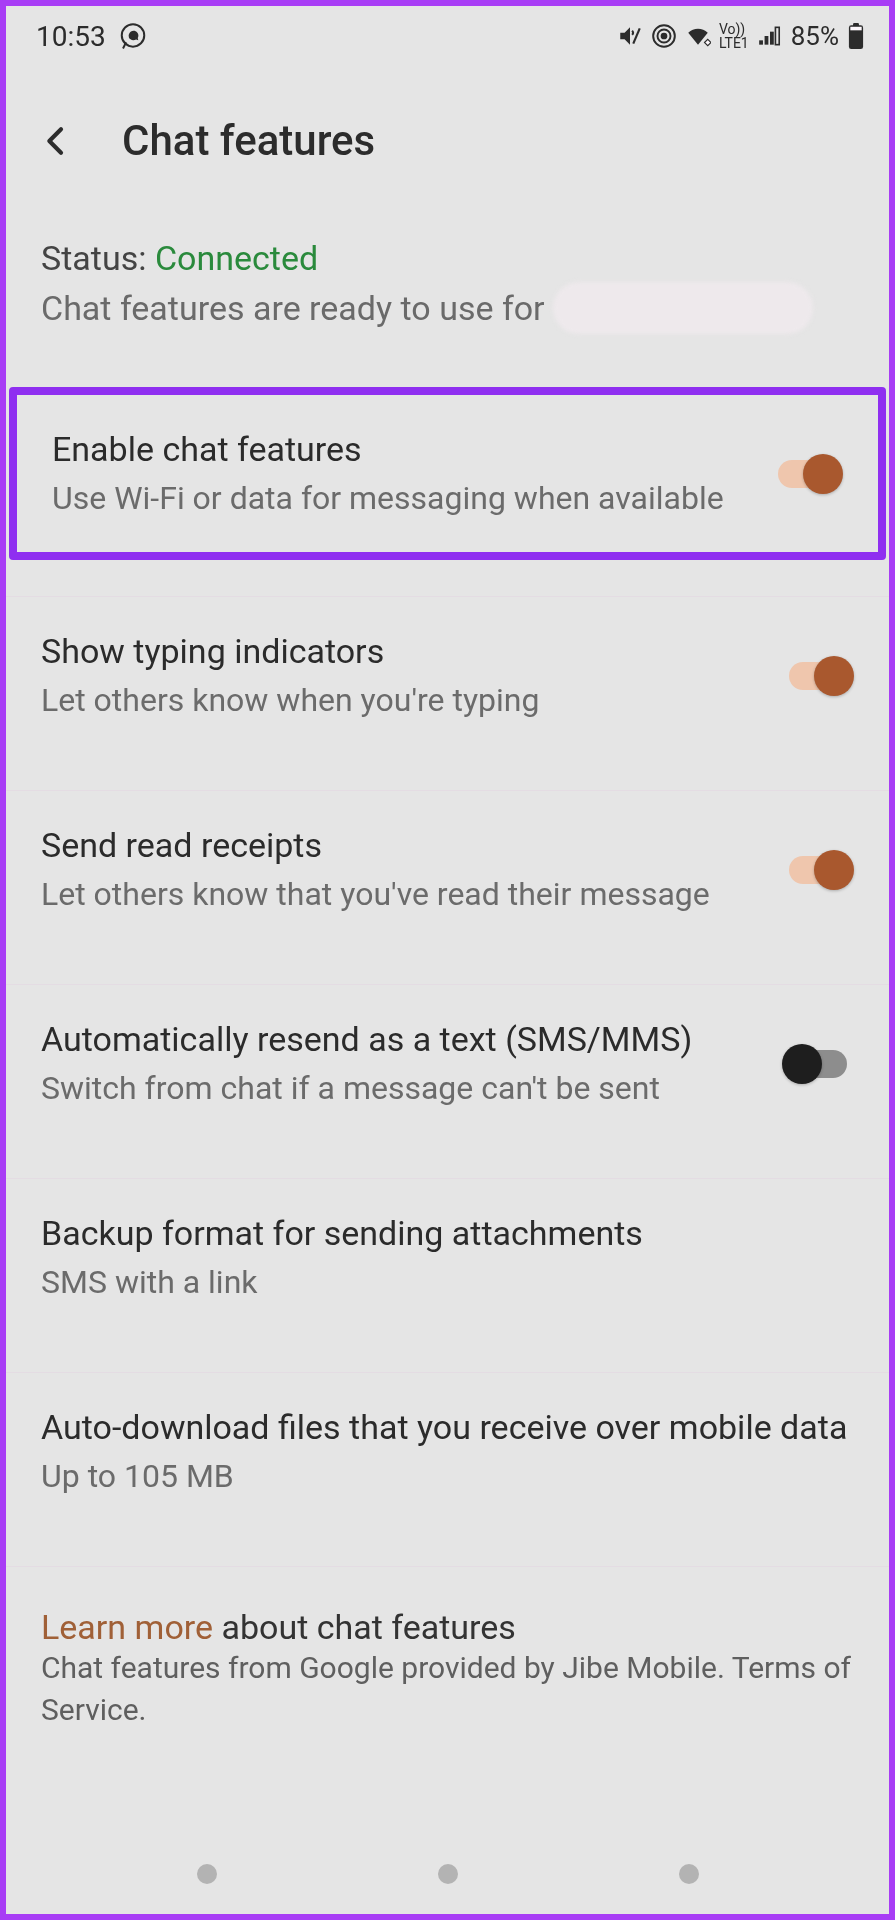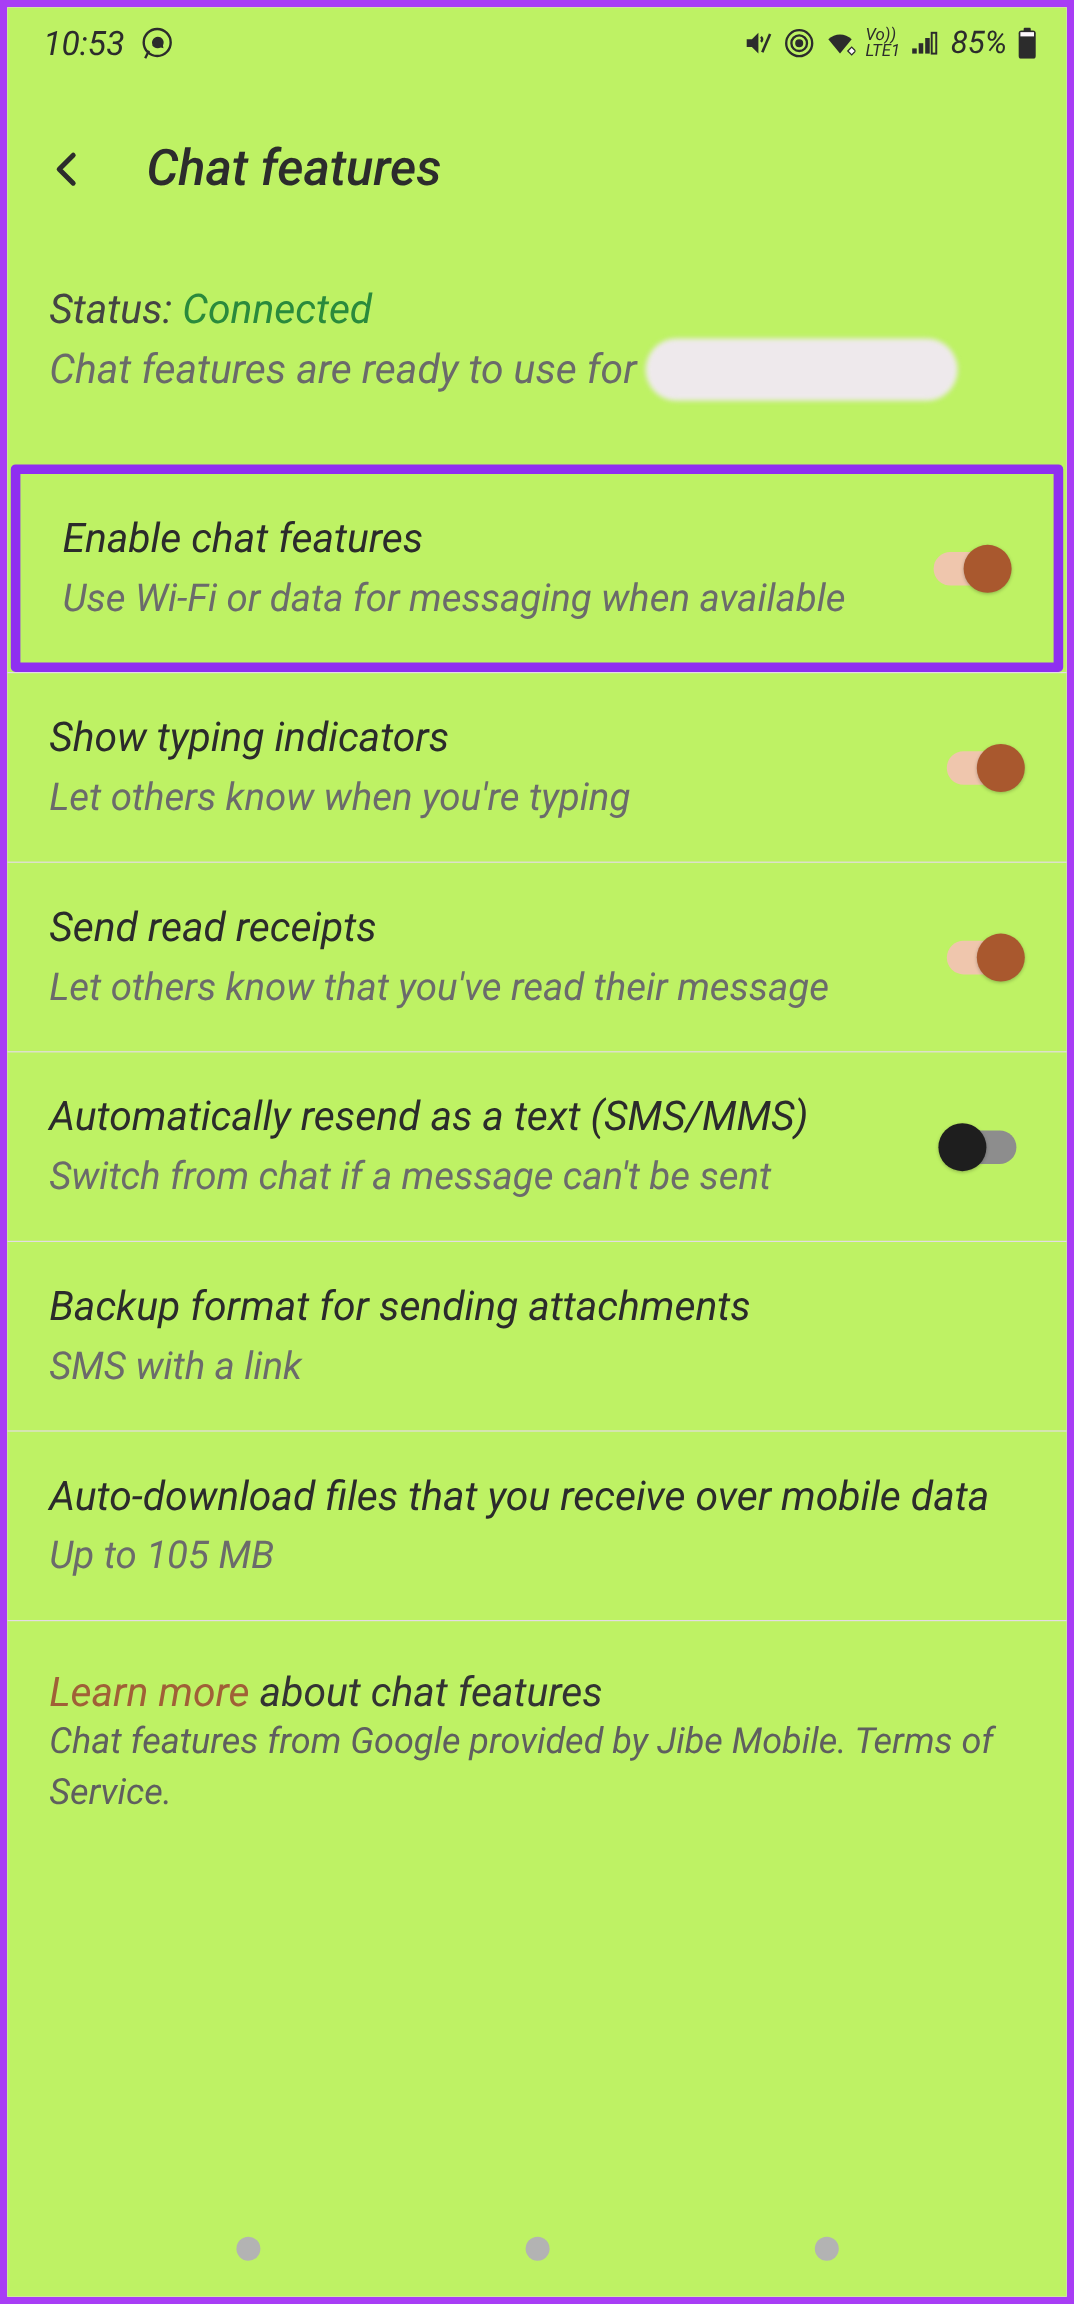--- a/index.html
+++ b/index.html
@@ -5,26 +5,25 @@
     * { box-sizing: border-box; margin: 0; padding: 0; }
     html, body { width: 895px; height: 1920px; }
     body {
       font-family: -apple-system, BlinkMacSystemFont, "Segoe UI", Roboto, sans-serif;
       background: #fdf8fc;
       color: #303030;
       border: 6px solid #a83df5;
       position: relative;
     }
     .screen {
-      background: #bef264;
+      background: #e5e5e5;
       width: 100%;
       height: 100%;
       display: flex;
       flex-direction: column;
-      font-style: italic;
     }
     .status-bar {
       display: flex;
       justify-content: space-between;
       align-items: center;
       padding: 10px 20px 10px 30px;
       height: 60px;
       font-size: 28px;
       color: #2c2c2c;
     }
@@ -51,21 +50,21 @@
     .redacted {
       display:inline-block;
       width: 260px;
       height: 52px;
       background: #eee9ec;
       border-radius: 26px;
       margin-left: 8px;
       vertical-align: middle;
       filter: blur(2px);
     }
-    .list { display:flex; flex-direction:column; }
+    .list { display:flex; flex-direction:column;gap:36px; }
     .item {
       padding: 32px 35px;
       border-top: 1px solid #e4dce3;
       display:flex;
       align-items:center;
       justify-content:space-between;
       gap: 20px;
     }
     .item .text { flex:1; }
     .item .title { font-size: 34px; color: #2b2b2b; line-height:1.35; }

